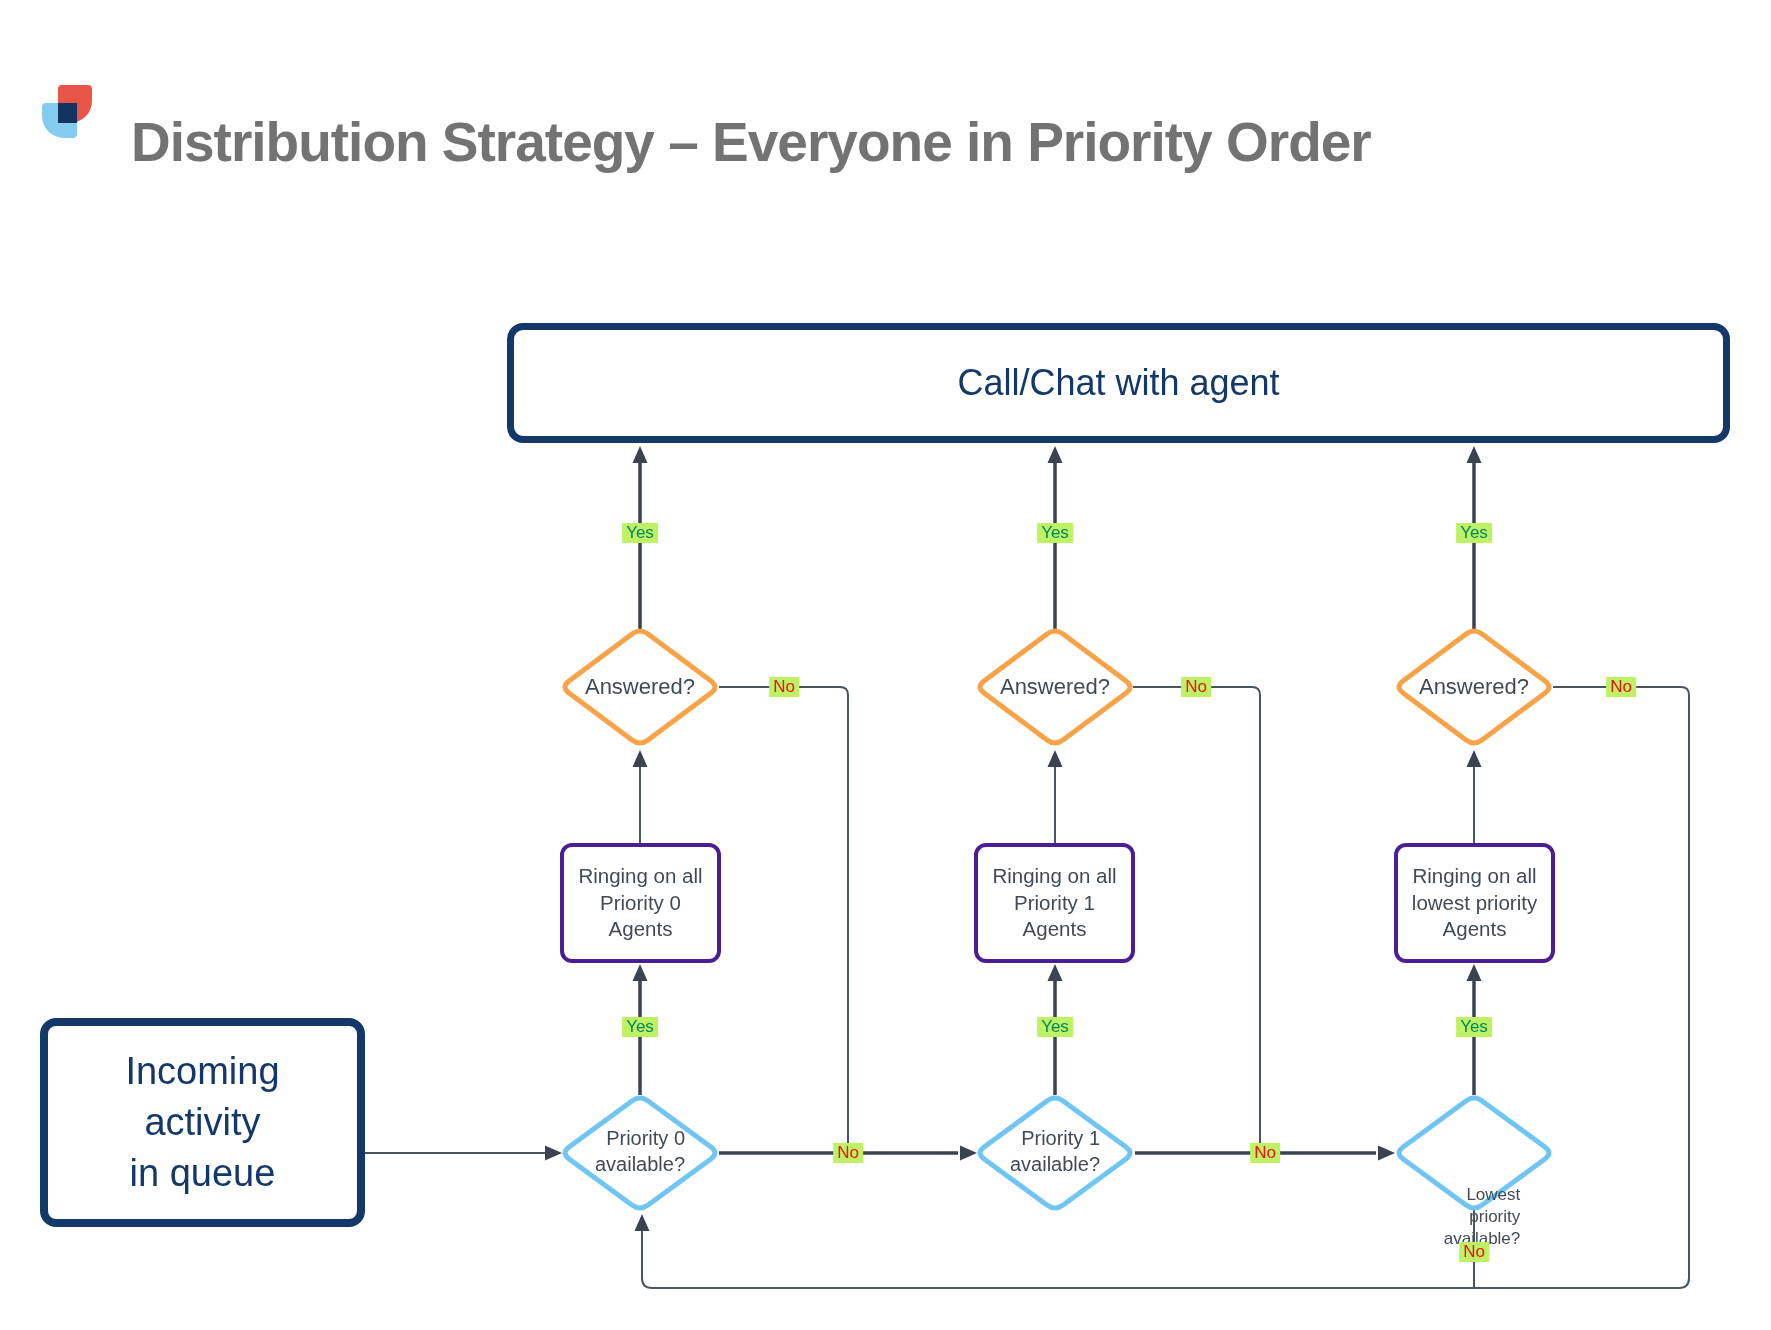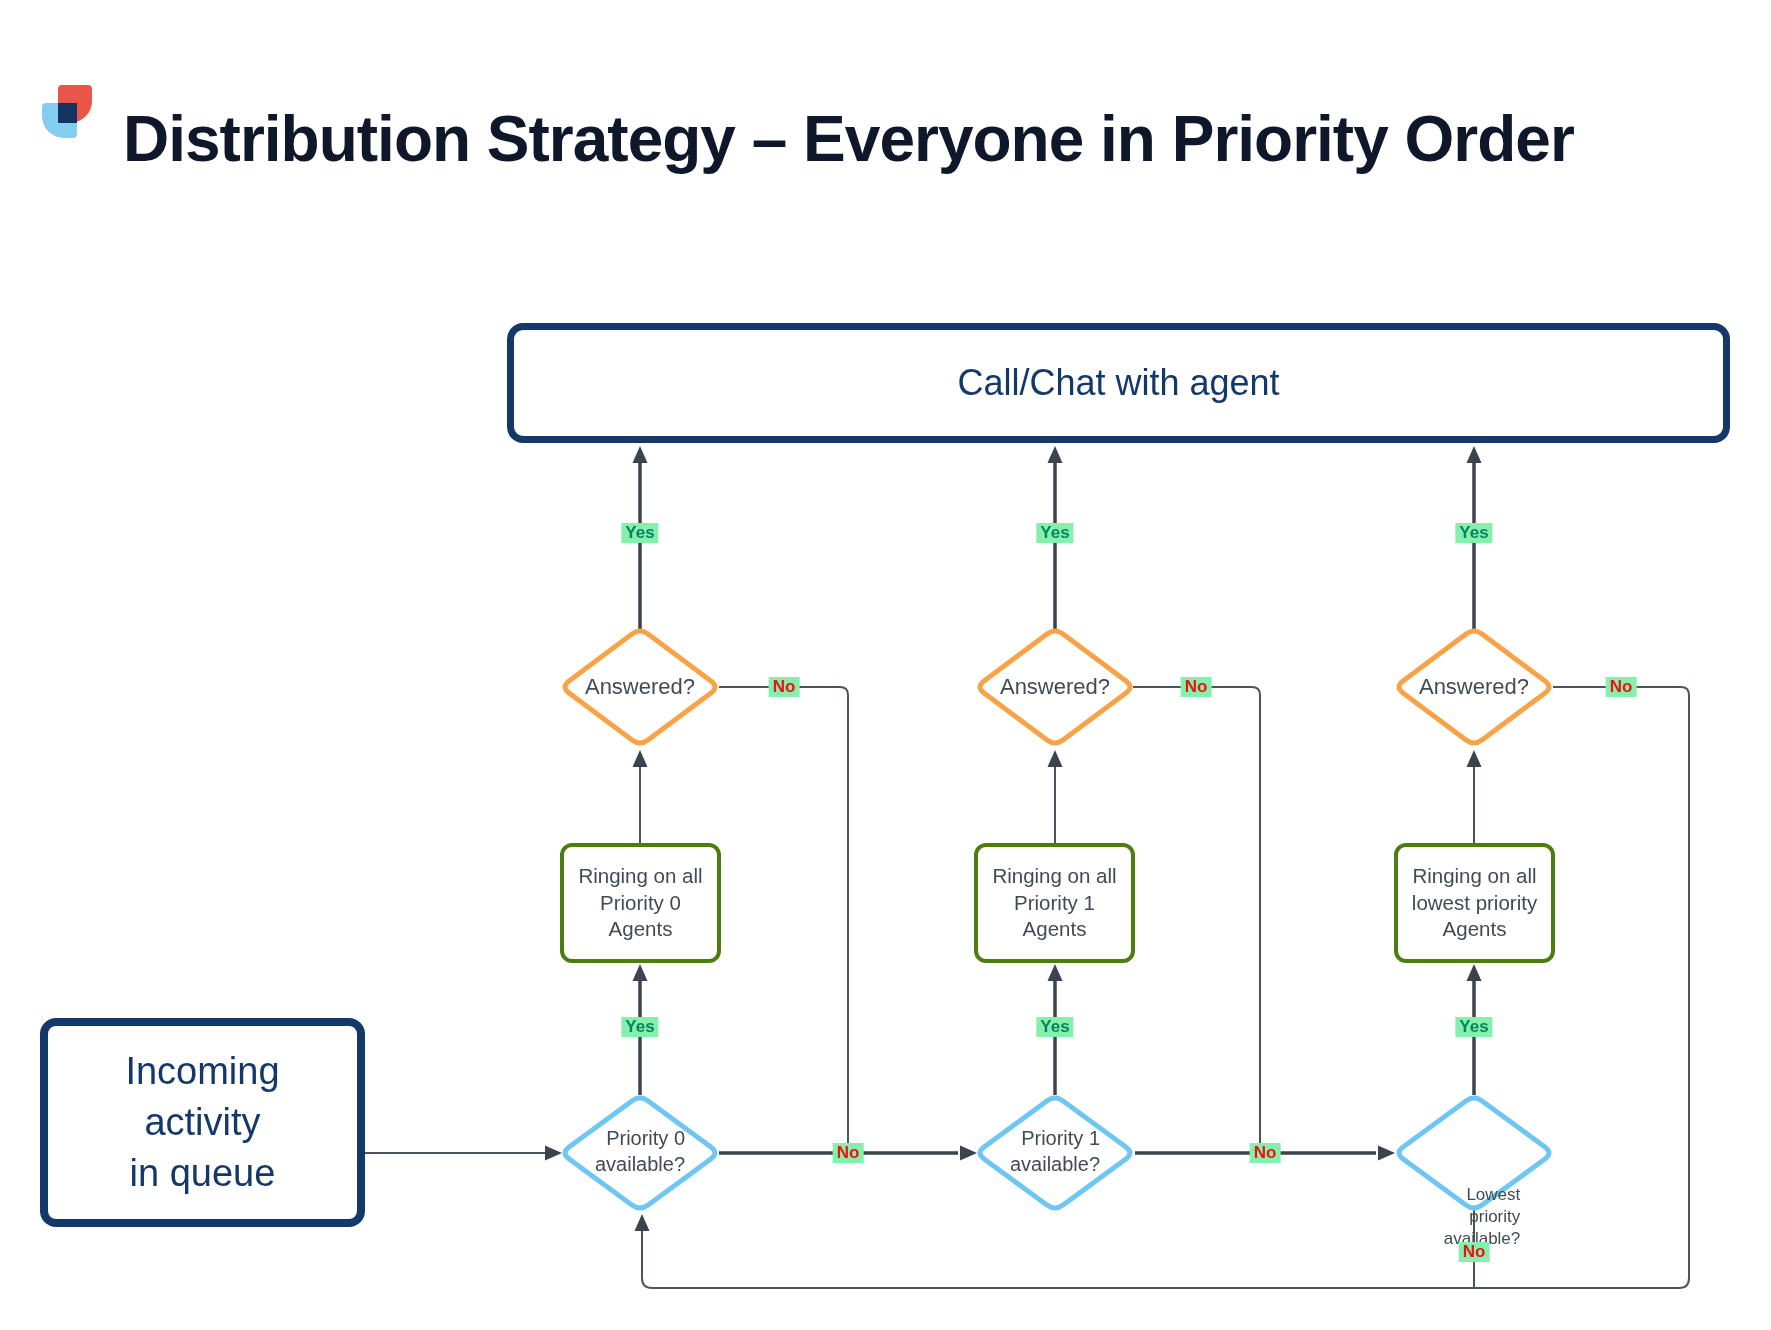--- a/index.html
+++ b/index.html
@@ -1,22 +1,22 @@
 <!DOCTYPE html>
 <html><head>
 <meta charset="utf-8">
 <style>
   html,body{margin:0;padding:0;}
   body{
     width:1771px;height:1330px;position:relative;overflow:hidden;
     background:#ffffff;font-family:"Liberation Sans",sans-serif;
   }
   .title{
-    position:absolute;left:123px;top:102px;margin:0;
-    font-size:64px;font-weight:bold;color:#0f172a;letter-spacing:-1px;
+    position:absolute;left:123px;top:102px;margin:8px;
+    font-size:55px;font-weight:bold;color:#737373;letter-spacing:-1px;
     white-space:nowrap;
   }
   
   .logo-red{position:absolute;left:58px;top:85px;width:34px;height:38px;
     background:#ea5549;border-radius:4px 4px 22px 4px;}
   .logo-blue{position:absolute;left:42px;top:103px;width:35px;height:35px;
     background:#85ccf1;border-radius:4px 4px 4px 22px;}
   .logo-navy{position:absolute;left:58px;top:103px;width:19px;height:20px;
     background:#14335e;}
   
@@ -32,35 +32,35 @@
     display:flex;align-items:center;justify-content:center;
     text-align:center;white-space:pre-line;
   }
   .call{left:507px;top:323px;width:1223px;height:120px;
     border:7px solid #15386b;border-radius:16px;
     color:#15386b;font-size:36px;}
   .incoming{left:40px;top:1018px;width:325px;height:209px;
     border:8px solid #15386b;border-radius:16px;
     color:#15386b;font-size:38px;line-height:1.35;}
   .ringing{top:843px;width:161px;height:120px;
-    border:4px solid #4d7c0f;border-radius:12px;
+    border:4px solid #4c1d95;border-radius:12px;
     color:#414b55;font-size:20.5px;line-height:1.3;}
   .r1{left:560px;} .r2{left:974px;} .r3{left:1394px;}
   
   .dlabel{
     position:absolute;transform:translate(-50%,-50%);
     color:#414b55;text-align:right;white-space:pre-line;
   }
   .answered{font-size:22px;}
   .avail{font-size:20px;line-height:1.3;}
   .avail-small{font-size:17px;line-height:1.28;}
   
   .tag{
     position:absolute;transform:translate(-50%,-50%);
-    font-size:17px;font-weight:bold;background:#86efac;padding:0 4px;
+    font-size:17px;font-weight:normal;background:#bef264;padding:0 4px;
     white-space:nowrap;
   }
   .yes{color:#00875f;}
   .no{color:#ee1111;text-align:center;}
 </style>
 </head>
 <body>
 
 <div>
   <div class="logo-red"></div>

